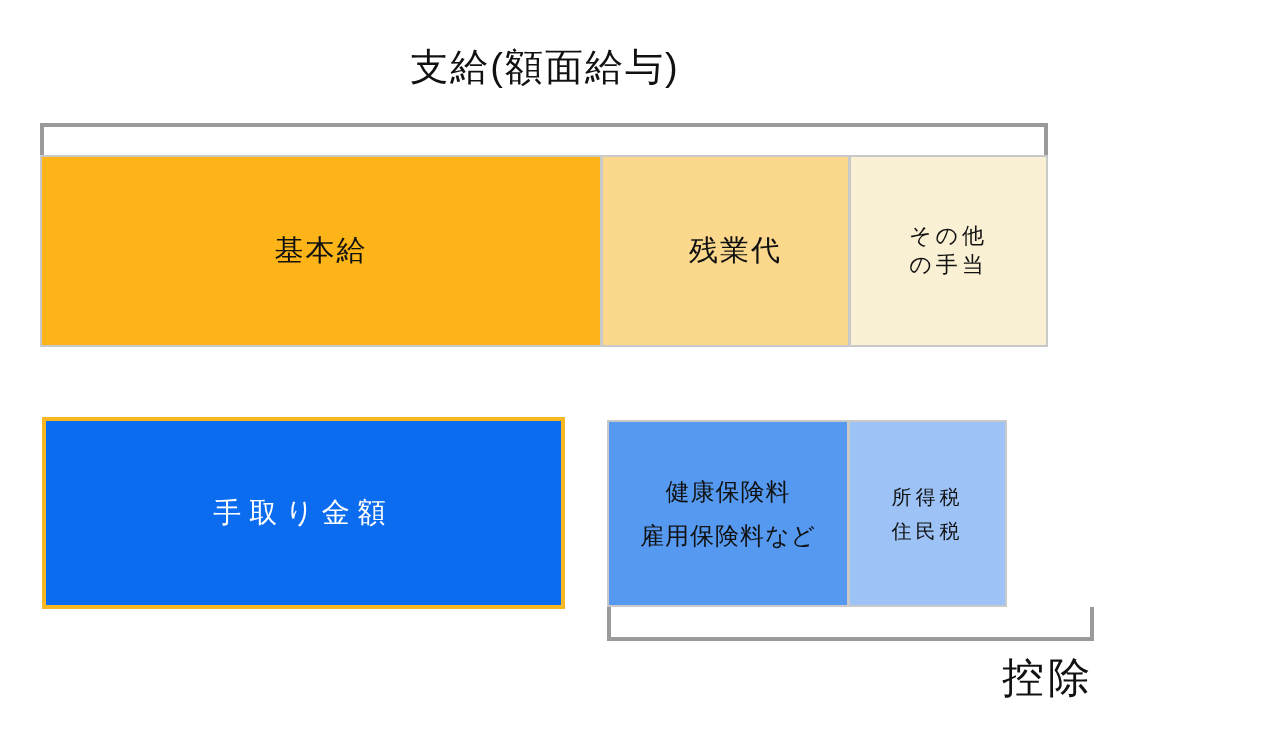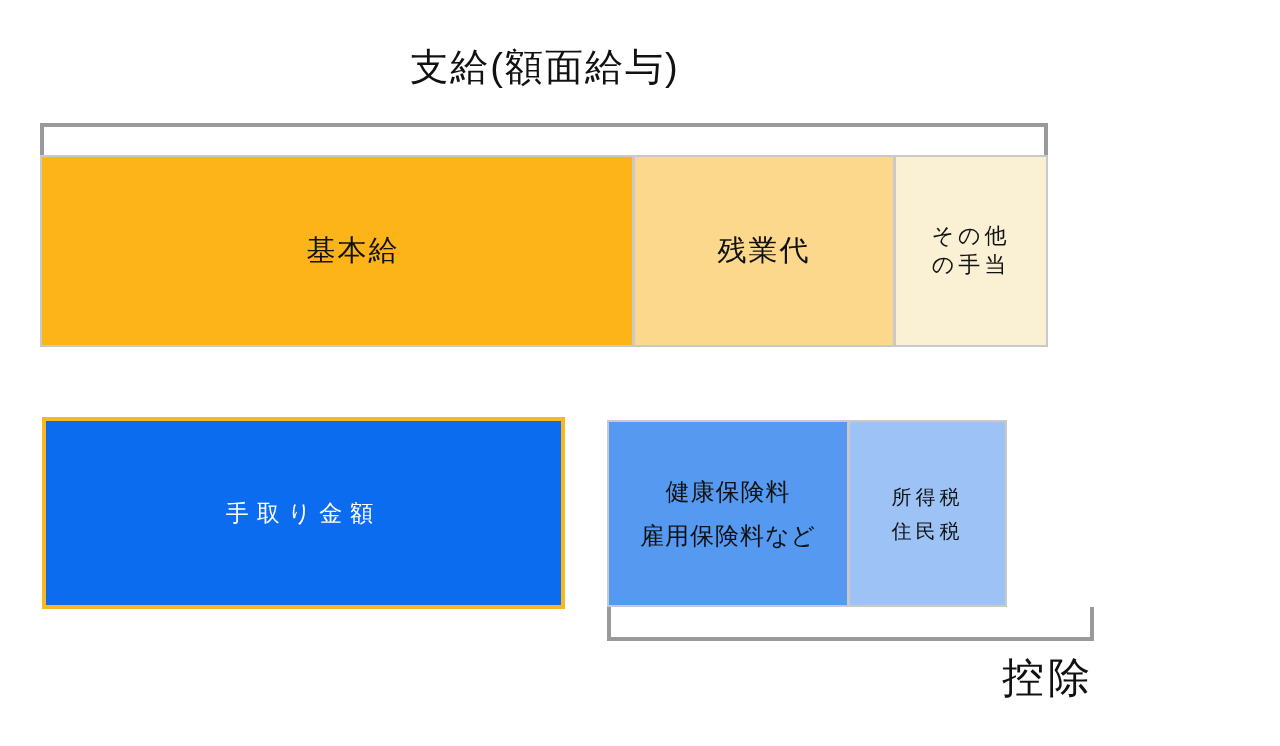--- a/index.html
+++ b/index.html
@@ -56,22 +56,22 @@
     display: flex;
     gap: 3px;
   }
   .seg {
     display: flex;
     align-items: center;
     justify-content: center;
     font-size: 29px;
     letter-spacing: 2px;
   }
-  .seg-base     { width: 558px; background: var(--base_salary, #fcb418); padding-left: 32px; }
-  .seg-overtime { width: 258px; background: var(--overtime, #fcd88c); }
+  .seg-base     { width: 558px; background: var(--base_salary, #fcb418); }
+  .seg-overtime { width: 225px; background: var(--overtime, #fcd88c); padding-left: 20px; }
   .seg-other {
     flex: 1;
     background: var(--other_allowance, #faf0d4);
     flex-direction: column;
     font-size: 22px;
     letter-spacing: 4px;
     line-height: 1.3;
   }
 
   
@@ -81,21 +81,21 @@
     top: 417px;
     width: 523px;
     height: 192px;
     box-sizing: border-box;
     background: var(--net_fill, #0b6cef);
     border: 4px solid var(--net_border, #f7b824);
     display: flex;
     align-items: center;
     justify-content: center;
     color: var(--text_white, #ffffff);
-    font-size: 23px;
+    font-size: 28px;
     letter-spacing: 8px;
   }
 
   
   .deductions {
     position: absolute;
     left: 607px;
     top: 420px;
     width: 400px;
     height: 187px;

